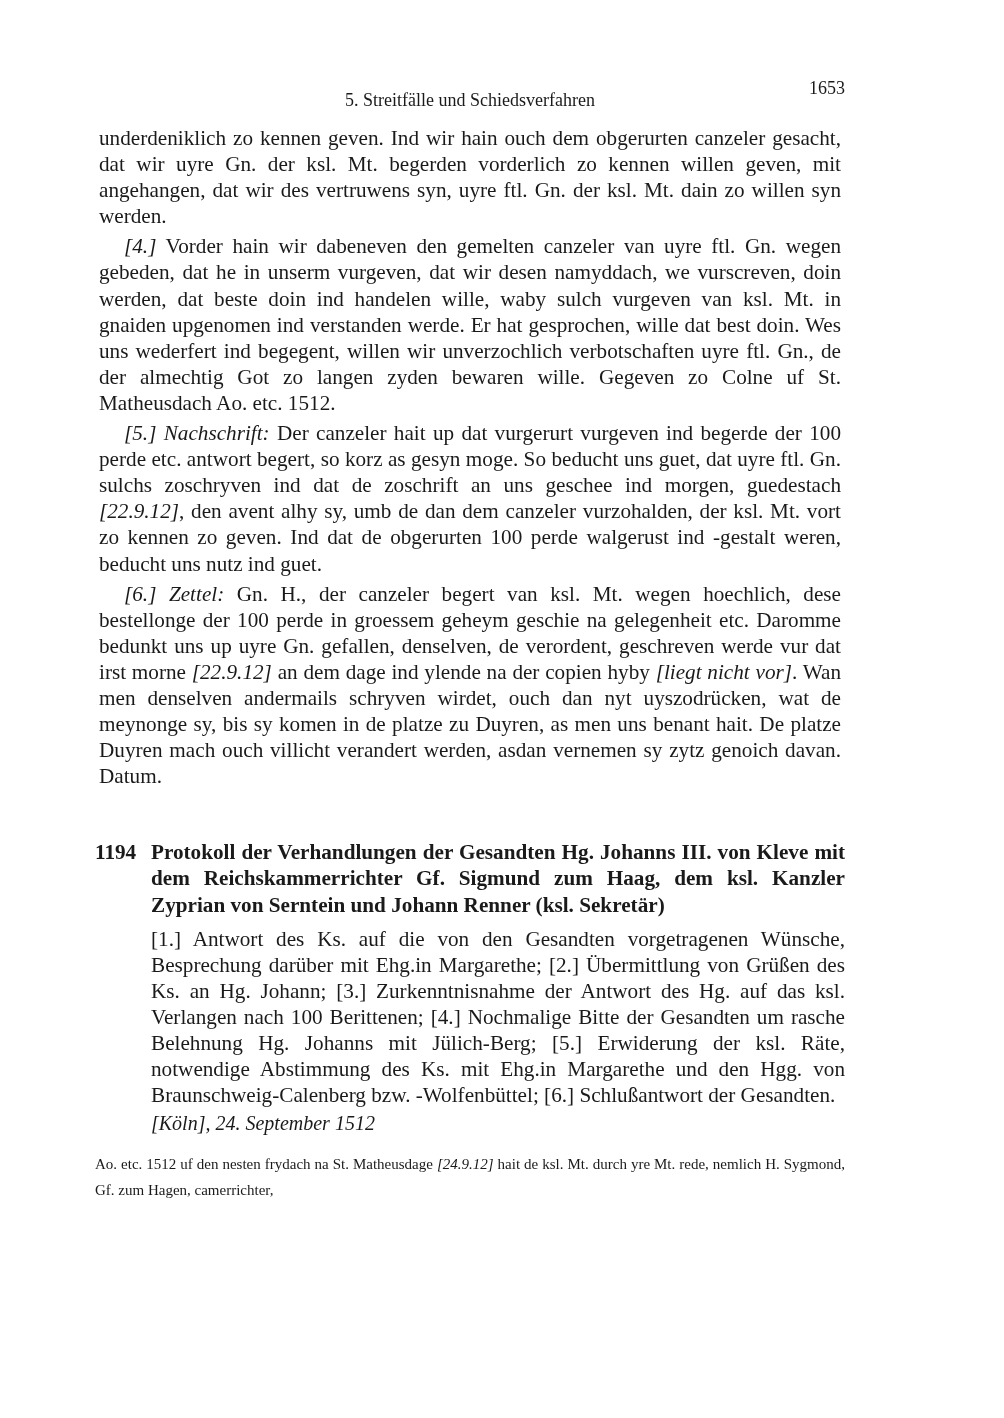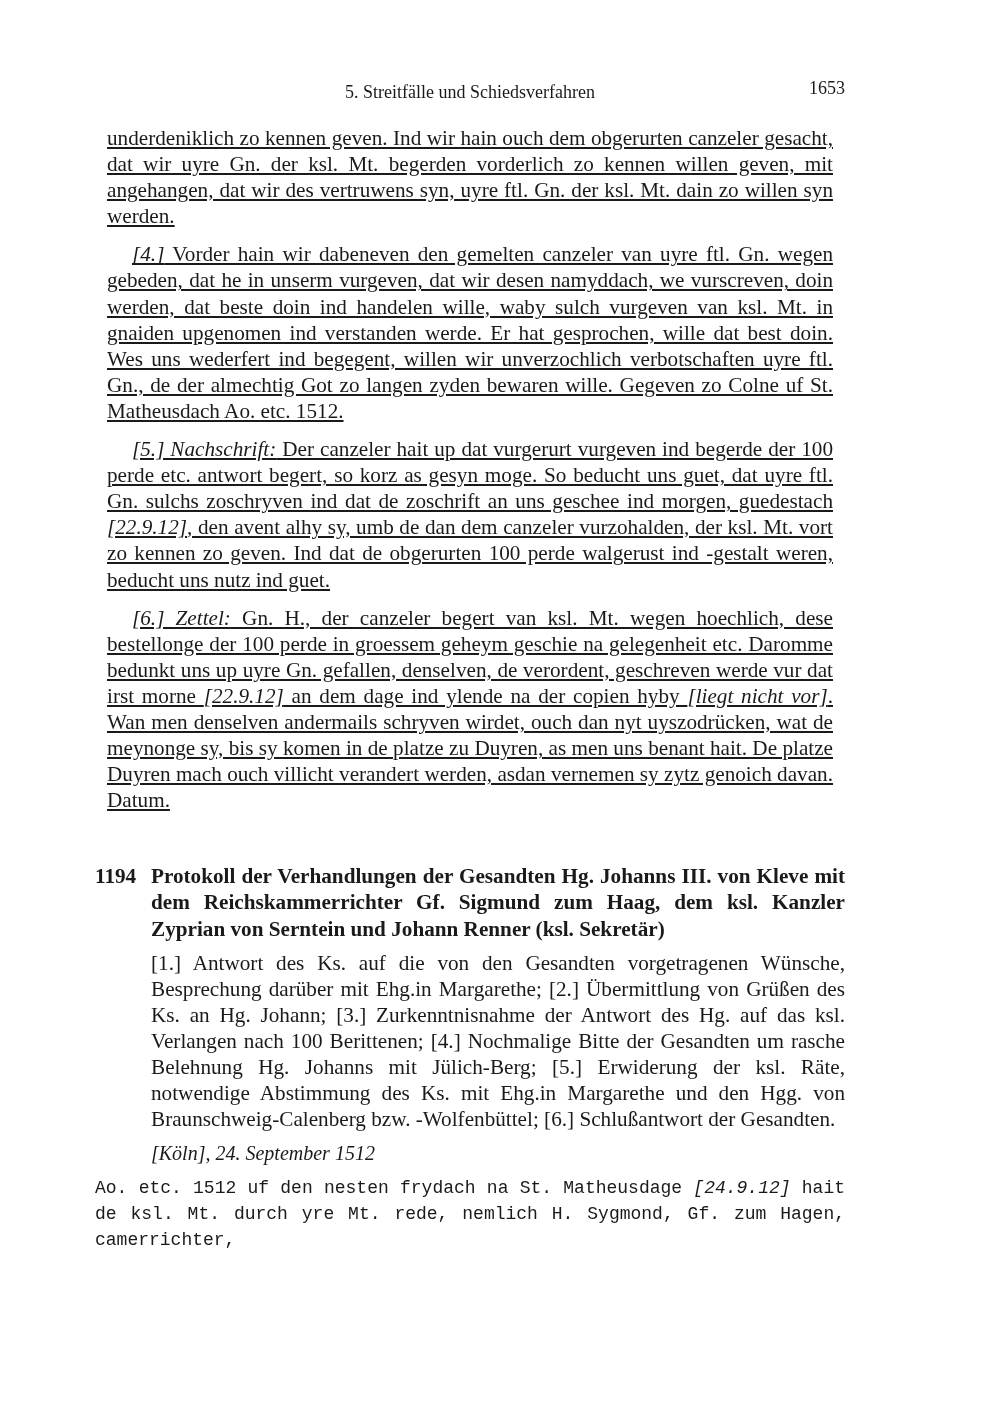--- a/index.html
+++ b/index.html
@@ -3,33 +3,33 @@
   <meta charset="utf-8">
   <style>
     html, body { margin: 0; padding: 0; background: #ffffff; }
     body {
       width: 1004px; height: 1418px; position: relative; overflow: hidden;
       font-family: "Liberation Serif", "DejaVu Serif", serif;
       color: #1a1a1a;
     }
     .page { position: absolute; left: 95px; top: 78px; width: 750px; }
     .running-head { position: relative; height: 30px; font-size: 18px; }
-    .rh-title { position: absolute; left: 0; right: 0; text-align: center; top: 4px; }
+    .rh-title { position: absolute; left: 0; right: 0; text-align: center; top: 12px; }
     .rh-page { position: absolute; right: 0; top: 0; font-size: 18px; }
     .body-text { font-size: 21.2px; line-height: 26.1px; text-align: justify; margin-top: 17px; }
-    .body-text p { margin: 12px; text-decoration: underline; }
+    .body-text p { margin: 4px; }
     .indent { text-indent: 25px; }
     i { font-style: italic; }
     .doc-entry { margin-top: 50px; }
     .entry-head { display: flex; font-weight: bold; font-size: 21.2px; line-height: 26.1px; }
     .entry-no { width: 56px; flex: none; }
     .entry-title { flex: 1; text-align: justify; }
     .regest { margin-left: 56px; font-size: 21.2px; line-height: 26.1px; text-align: justify; margin-top: 8px; }
-    .meta { margin-left: 56px; font-style: italic; font-size: 20px; line-height: 26px; margin-top: 8px; }
-    .body-text2 { font-size: 18px; line-height: 26.1px; text-align: justify; margin-top: 9px; font-family: Liberation Mono, monospace; }
+    .meta { margin-left: 56px; font-style: italic; font-size: 20px; line-height: 26px; margin-top: 2px; }
+    .body-text2 { font-size: 15px; line-height: 26.1px; text-align: justify; margin-top: 15px; }
   </style>
 </head>
 <body>
 
 <div class="page">
   <div class="running-head">
     <span class="rh-title">5. Streitfälle und Schiedsverfahren</span>
     <span class="rh-page">1653</span>
   </div>
 

